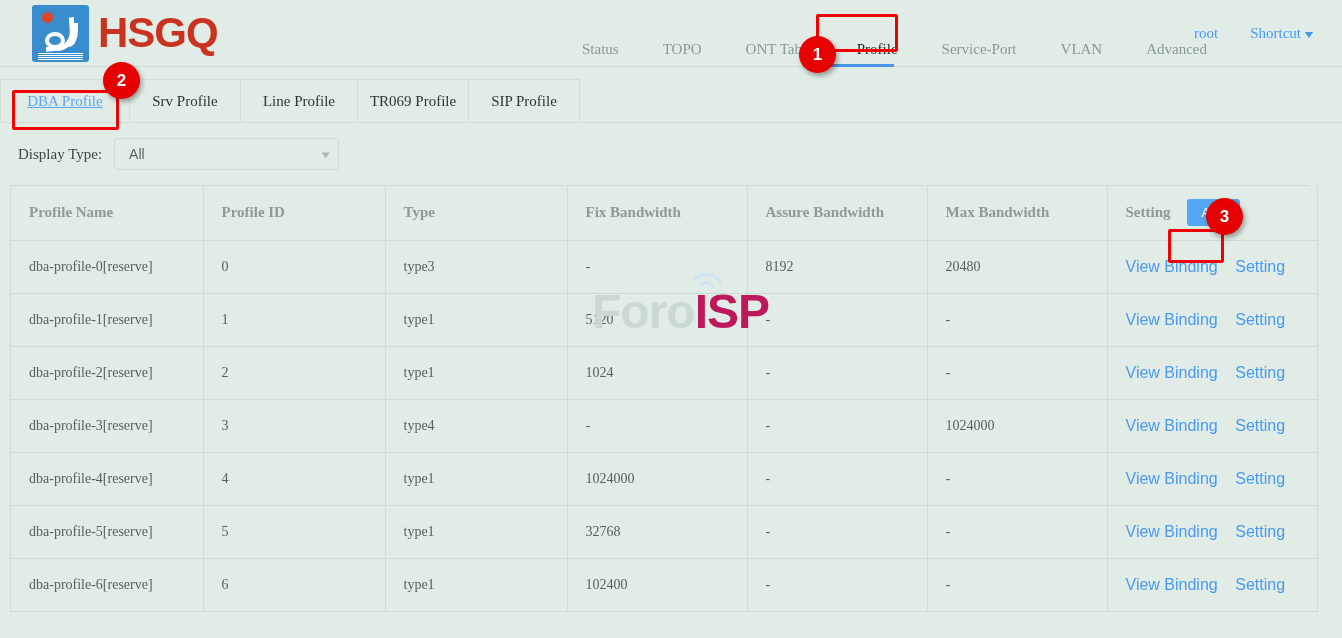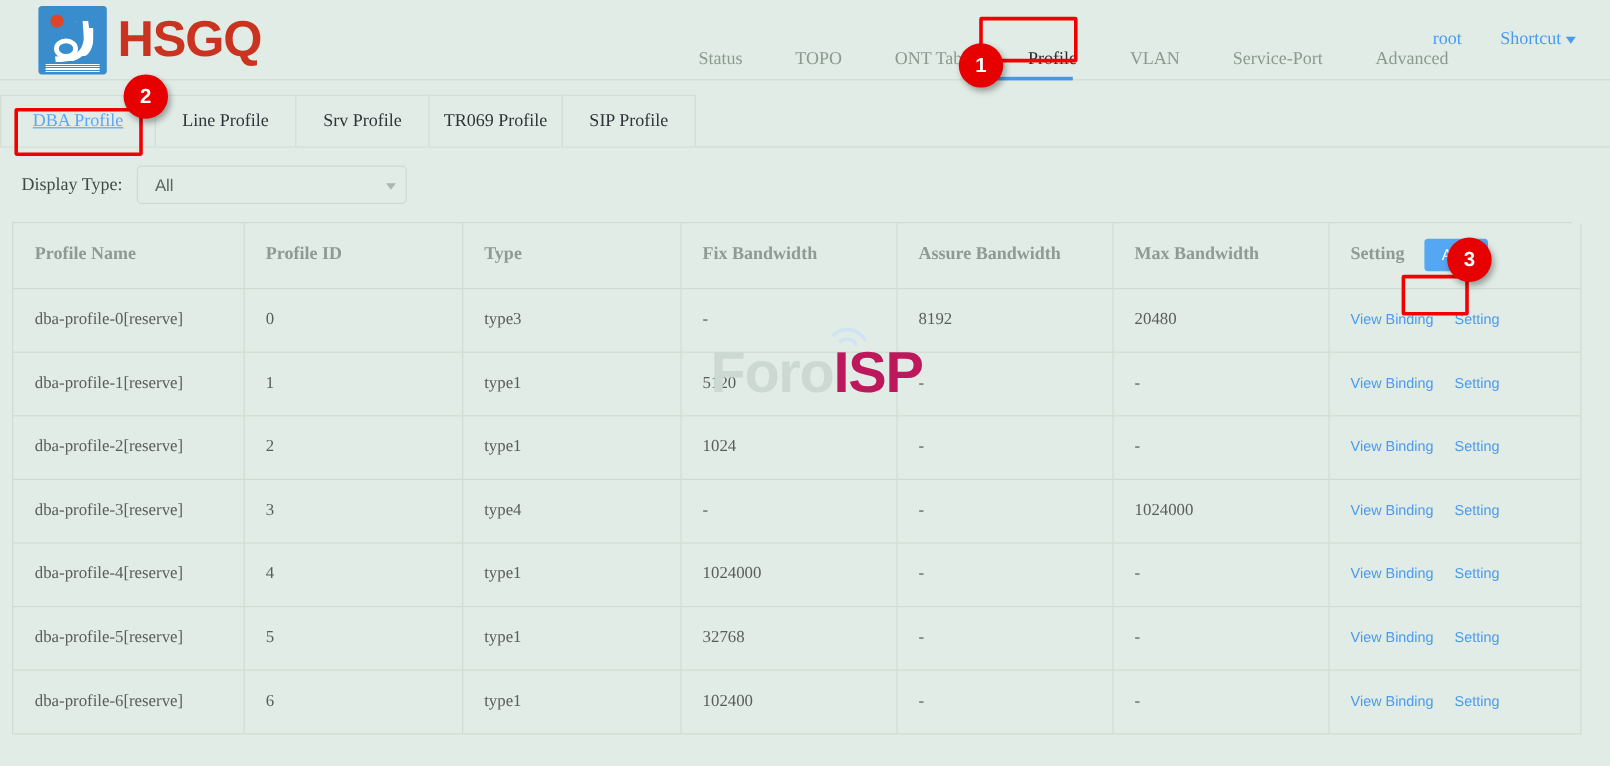--- a/index.html
+++ b/index.html
@@ -256,21 +256,21 @@
     font-weight: normal;
     border: none;
     border-radius: 3px;
     width: 53px;
     height: 27px;
     cursor: pointer;
     font-family: "Liberation Sans", sans-serif;
   }
   .rowlink {
     color: #4a9aee;
-    font-size: 12px;
+    font-size: 16px;
     cursor: pointer;
     font-family: "Liberation Sans", sans-serif;
   }
   .rowlink + .rowlink { margin-left: 14px; }
 
   
   .redbox {
     position: absolute;
     border: 3px solid #f20000;
     border-radius: 2px;
@@ -349,38 +349,38 @@
         <div class="base"></div>
       </div>
       <div class="brand-text">HSGQ</div>
     </div>
 
     <div class="nav">
       <div class="nav-item">Status</div>
       <div class="nav-item">TOPO</div>
       <div class="nav-item">ONT Table</div>
       <div class="nav-item active">Profile</div>
+      <div class="nav-item">Service-Port</div>
       <div class="nav-item">VLAN</div>
-      <div class="nav-item">Service-Port</div>
       <div class="nav-item">Advanced</div>
     </div>
 
     <div class="nav-underline"></div>
 
     <div class="nav-right">
       <div class="nav-link">root</div>
       <div class="nav-link"><span>Shortcut</span><span class="chev">▾</span></div>
     </div>
 
   </div>
 
   <div class="tabstrip">
     <div class="tab tab-w1 active">DBA Profile</div>
+    <div class="tab tab-w3">Srv Profile</div>
     <div class="tab tab-w2">Line Profile</div>
-    <div class="tab tab-w3">Srv Profile</div>
     <div class="tab tab-w4">TR069 Profile</div>
     <div class="tab tab-w3">SIP Profile</div>
   </div>
 
   <div class="filterbar">
     <div class="filter-label">Display Type:</div>
     <div class="select">
       <span>All</span>
       <span class="caret">▾</span>
     </div>

